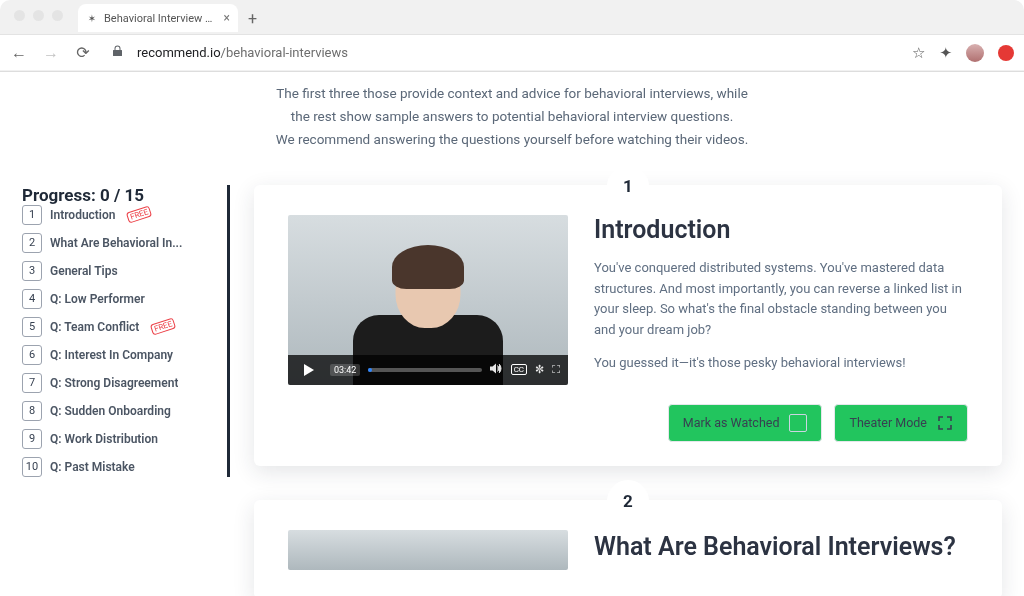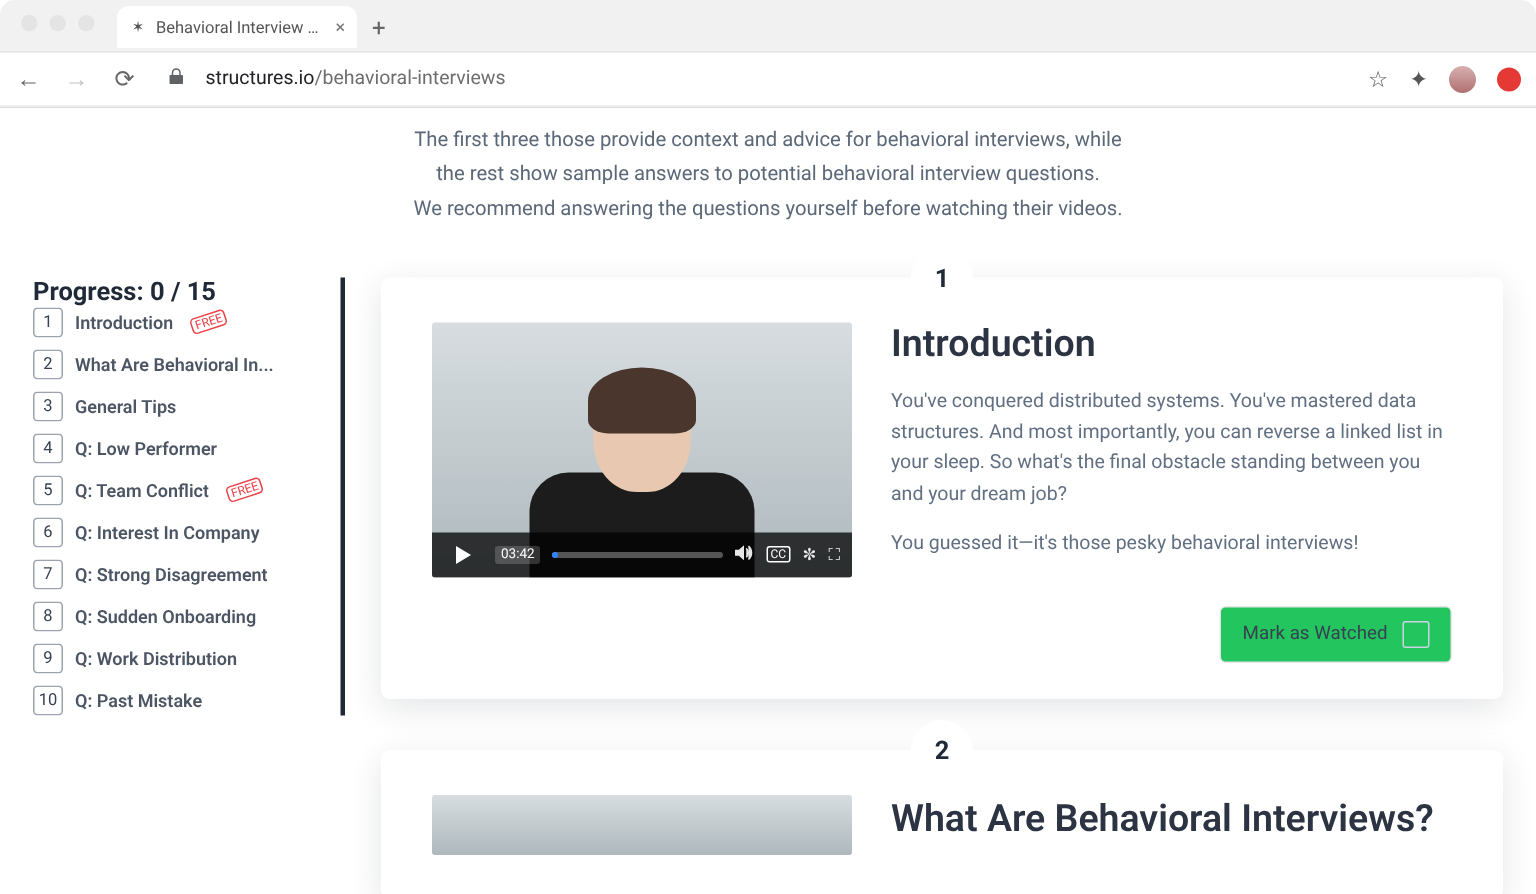--- a/index.html
+++ b/index.html
@@ -223,21 +223,21 @@
   <div class="addr-row">
     <span class="nav-icon">←</span>
     <span class="nav-icon" style="opacity:.4">→</span>
     <span class="nav-icon">⟳</span>
     <span class="lock">
       <svg width="11" height="12" viewBox="0 0 11 12">
           <path fill="#5f6368" d="M8.5 5V3.5a3 3 0 0 0-6 0V5H1.5A.5.5 0 0 0 1 5.5v5a.5.5 0 0 0 .5.5h8a.5.5 0 0 0 .5-.5v-5A.5.5 0 0 0 9.5 5h-1zm-5-1.5a2 2 0 0 1 4 0V5h-4V3.5z"></path>
         </svg>
     </span>
     <span class="url">
-      <span class="domain">structures.io</span><span class="path">/behavioral-interviews</span>
+      <span class="domain">recommend.io</span><span class="path">/behavioral-interviews</span>
     </span>
     <div class="right-icons">
       <span>☆</span>
       <span>✦</span>
       <span class="avatar"></span>
       <span class="red-dot"></span>
     </div>
   </div>
 </div>
 
@@ -331,20 +331,28 @@
             <h2>Introduction</h2>
             <p>You've conquered distributed systems. You've mastered data structures. And most importantly, you can reverse a linked list in your sleep. So what's the final obstacle standing between you and your dream job?</p>
             <p>You guessed it—it's those pesky behavioral interviews!</p>
           </div>
         </div>
         <div class="card-actions">
           <div class="action-btn">
             <span>Mark as Watched</span>
             <span class="chk-box"></span>
           </div>
+          <div class="action-btn">
+            <span>Theater Mode</span>
+            <span class="fs-ic">
+              <svg width="16" height="16" viewBox="0 0 16 16" fill="none" stroke="#374151" stroke-width="1.6">
+                <path d="M2 6V2h4M14 6V2h-4M2 10v4h4M14 10v4h-4"></path>
+              </svg>
+            </span>
+          </div>
         </div>
       </div>
 
       <div class="card card2">
         <div class="card-number">2</div>
         <div class="card-body">
           <div class="video" style="height:40px"></div>
           <div class="card-text">
             <h2>What Are Behavioral Interviews?</h2>
           </div>

